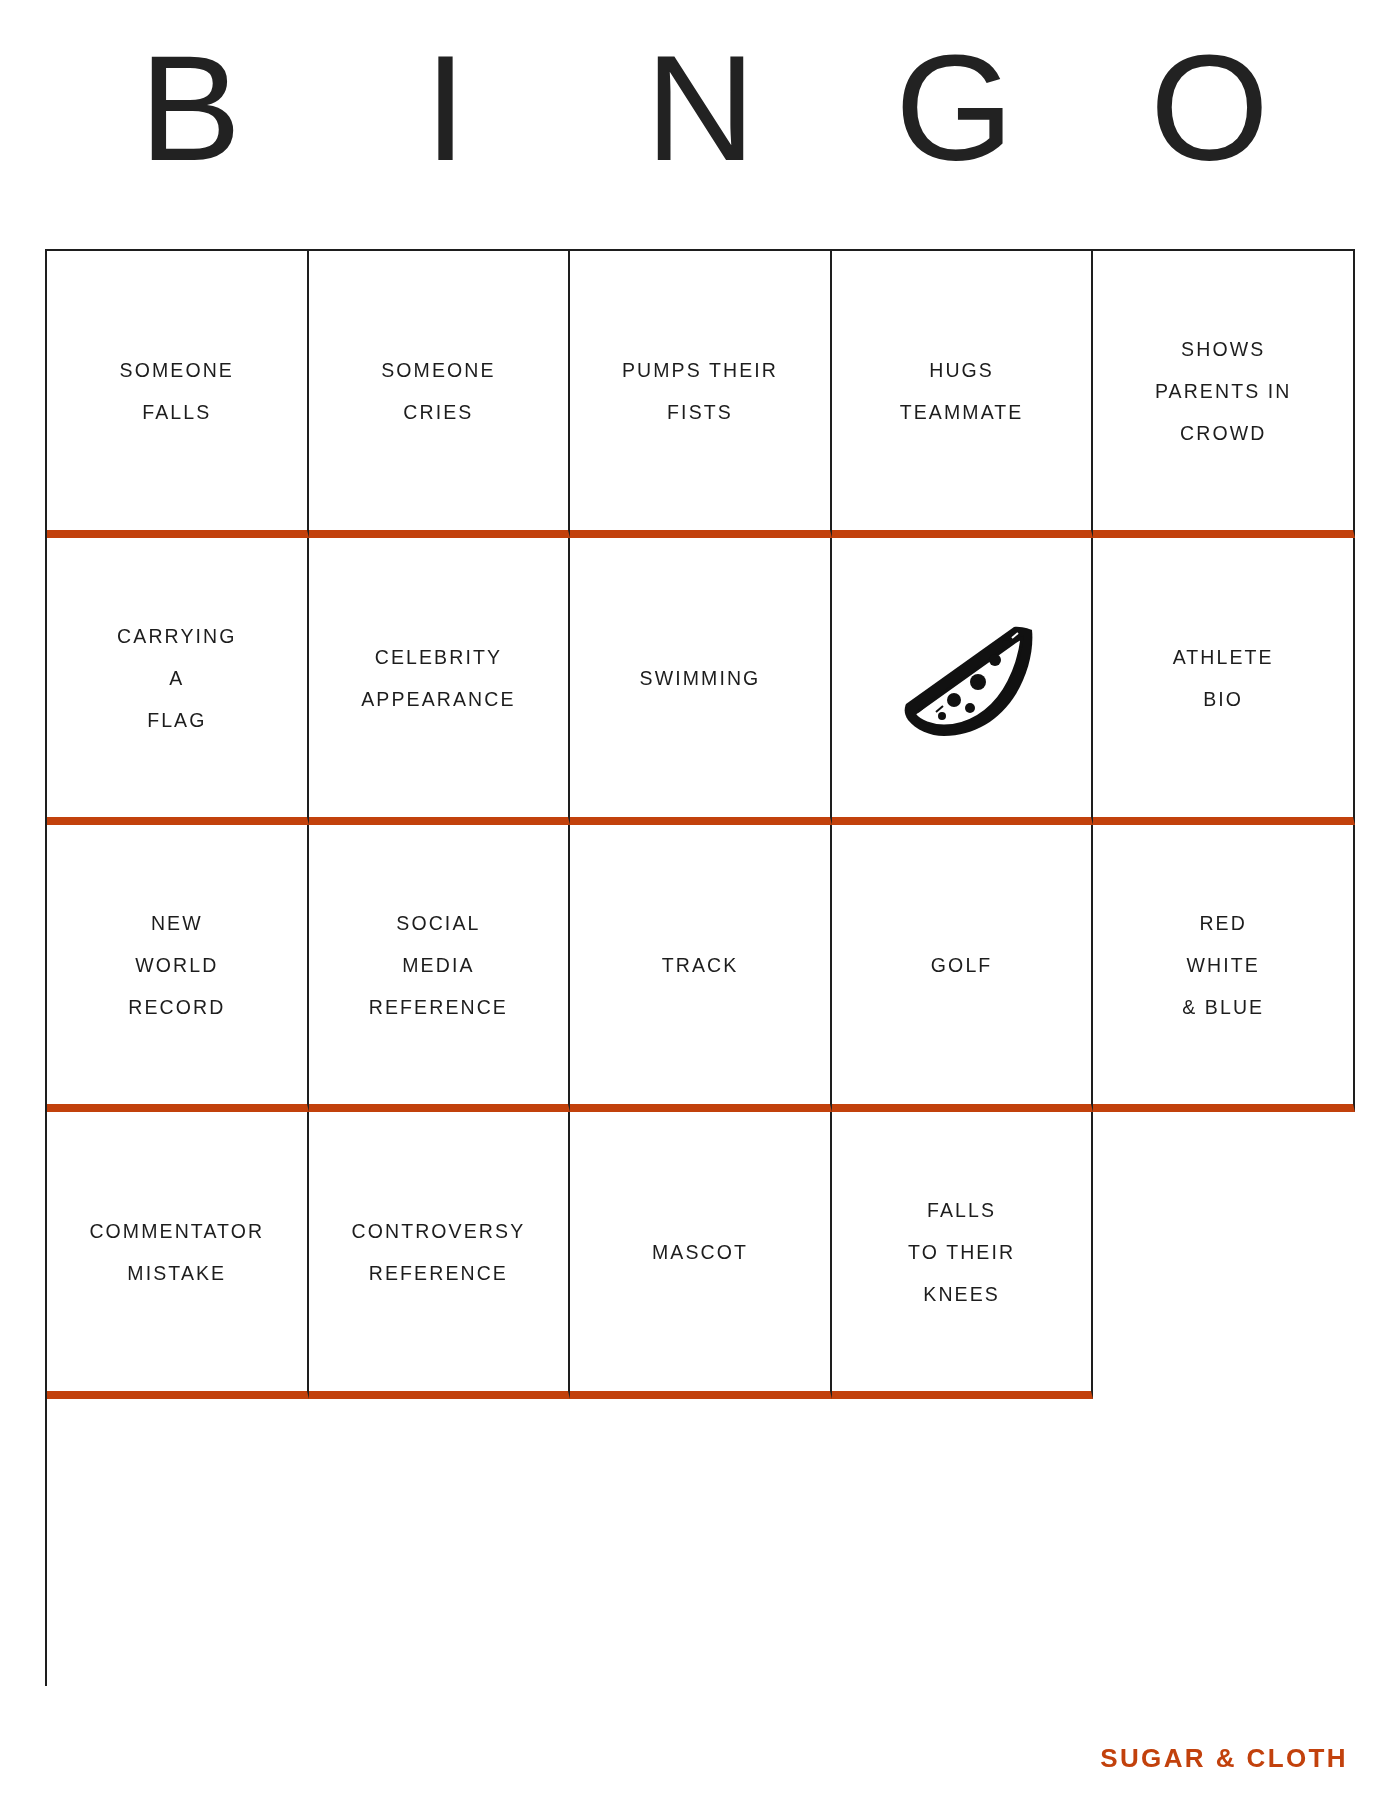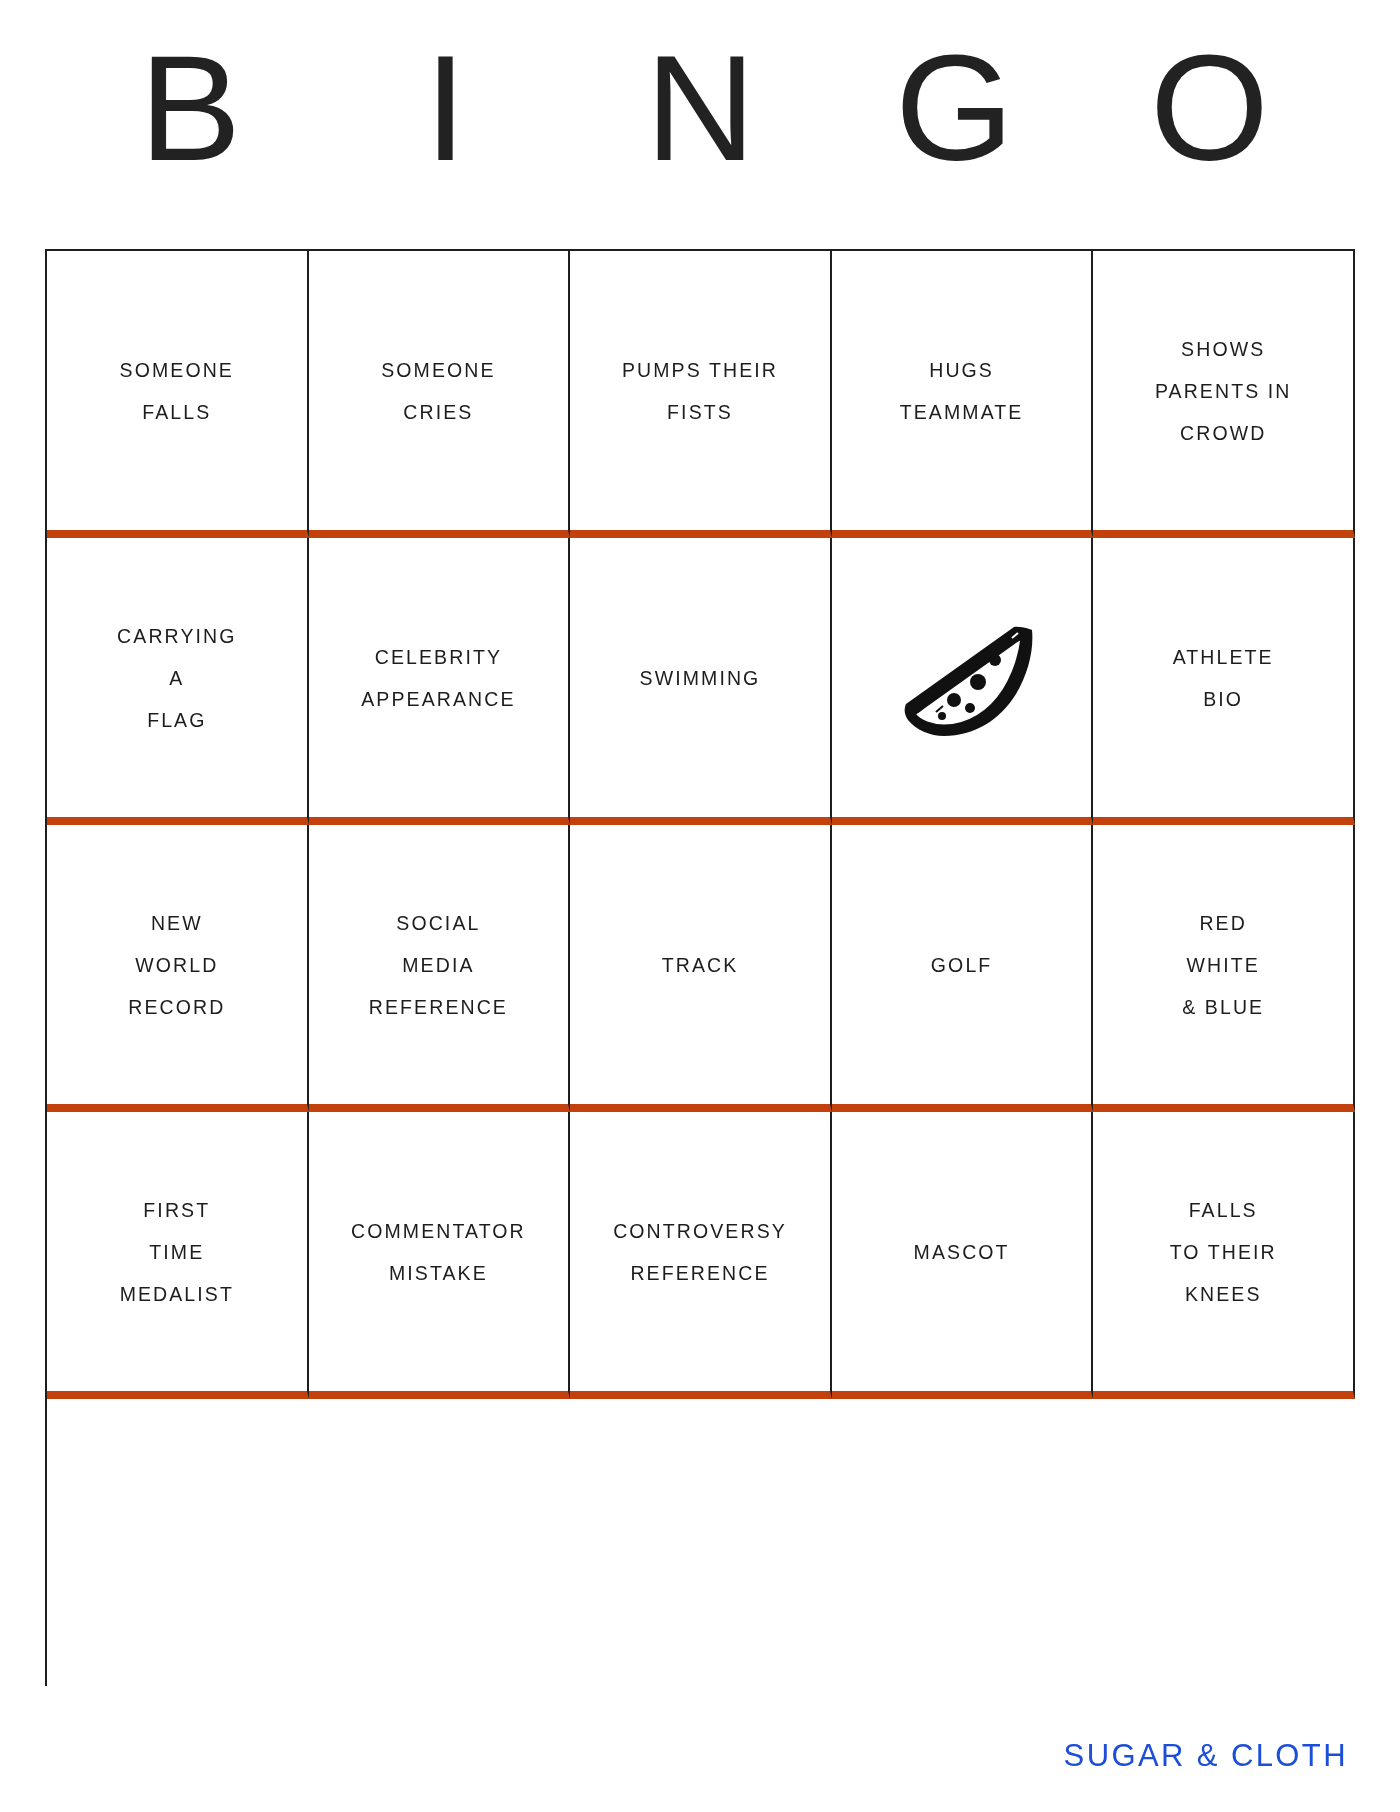--- a/index.html
+++ b/index.html
@@ -93,24 +93,24 @@
     align-items: center;
     justify-content: center;
   }
   .pizza-wrap svg { display: block; }
 
   
   .footer {
     position: absolute;
     right: 52px;
     bottom: 38px;
-    font-size: 31px;
+    font-size: 26px;
     letter-spacing: 2.4px;
-    color: #1d4ed8;
-    font-weight: 400;
+    color: #c2410c;
+    font-weight: 700;
   }
 </style>
 </head>
 <body>
 
 <div class="page">
 
   <div class="title-row">
     <div class="title-letter">B</div>
     <div class="title-letter">I</div>
@@ -199,25 +199,20 @@
         <span class="cell-text">TRACK</span>
       </div>
     <div class="cell">
         <span class="cell-text">GOLF</span>
       </div>
     <div class="cell">
         <span class="cell-text">RED
 WHITE
 &amp; BLUE</span>
       </div>
-    <div class="cell">
-        <span class="cell-text">FIRST
-TIME
-MEDALIST</span>
-      </div>
 
     <div class="cell">
         <span class="cell-text">COMMENTATOR
 MISTAKE</span>
       </div>
     <div class="cell">
         <span class="cell-text">CONTROVERSY
 REFERENCE</span>
       </div>
     <div class="cell">

